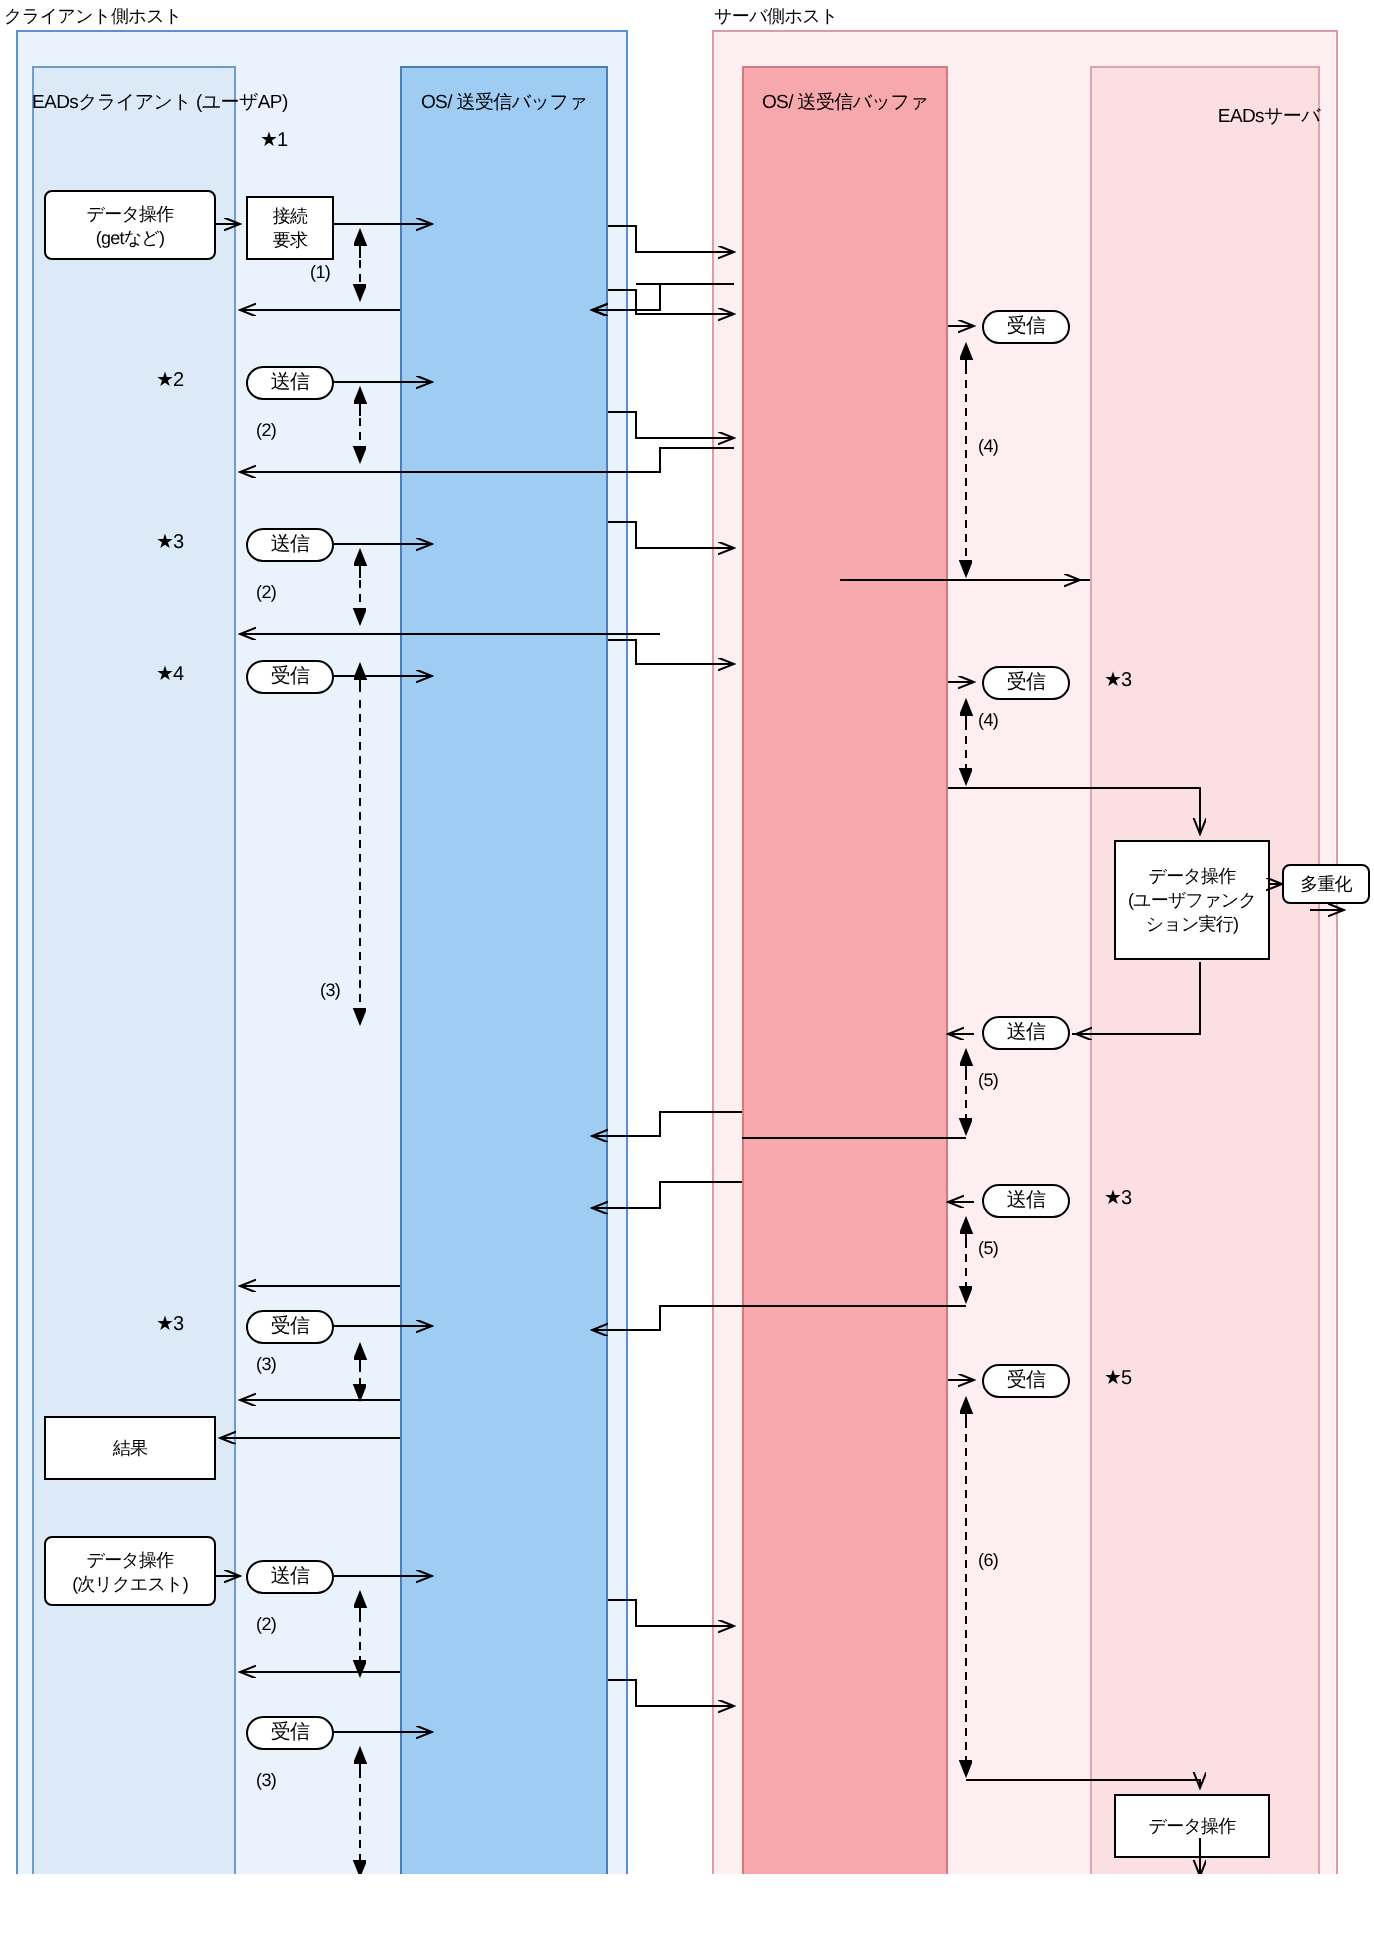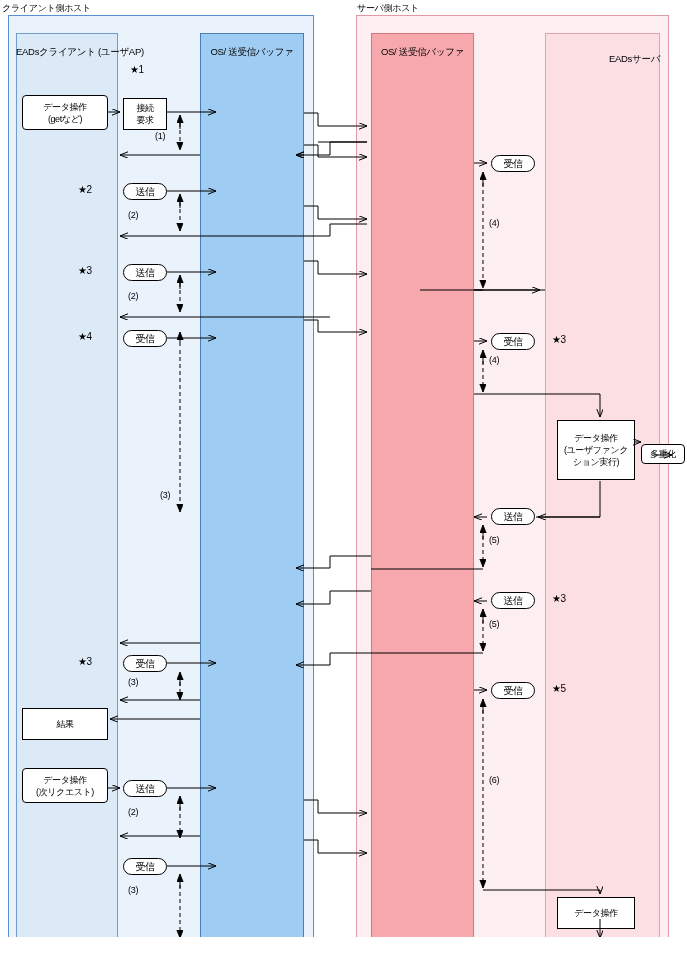--- a/index.html
+++ b/index.html
@@ -173,21 +173,21 @@
   <div class="pill" style="left:123px; top:858px; width:44px; height:17px;">受信</div>
 
   <div class="pill" style="left:491px; top:155px; width:44px; height:17px;">受信</div>
 
   <div class="pill" style="left:491px; top:333px; width:44px; height:17px;">受信</div>
 
   <div class="box" style="left:557px; top:420px; width:78px; height:60px;">データ操作
 (ユーザファンク
 ション実行)</div>
 
-  <div class="rrect" style="left:641px; top:444px; width:44px; height:20px;">多重化</div>
+  <div class="rrect" style="left:641px; top:432px; width:44px; height:20px;">多重化</div>
 
   <div class="pill" style="left:491px; top:508px; width:44px; height:17px;">送信</div>
 
   <div class="pill" style="left:491px; top:592px; width:44px; height:17px;">送信</div>
 
   <div class="pill" style="left:491px; top:682px; width:44px; height:17px;">受信</div>
 
   <div class="box" style="left:557px; top:897px; width:78px; height:22px;">データ操作</div>
 
   <div class="star" style="left:130px; top:64px;">★1</div>

